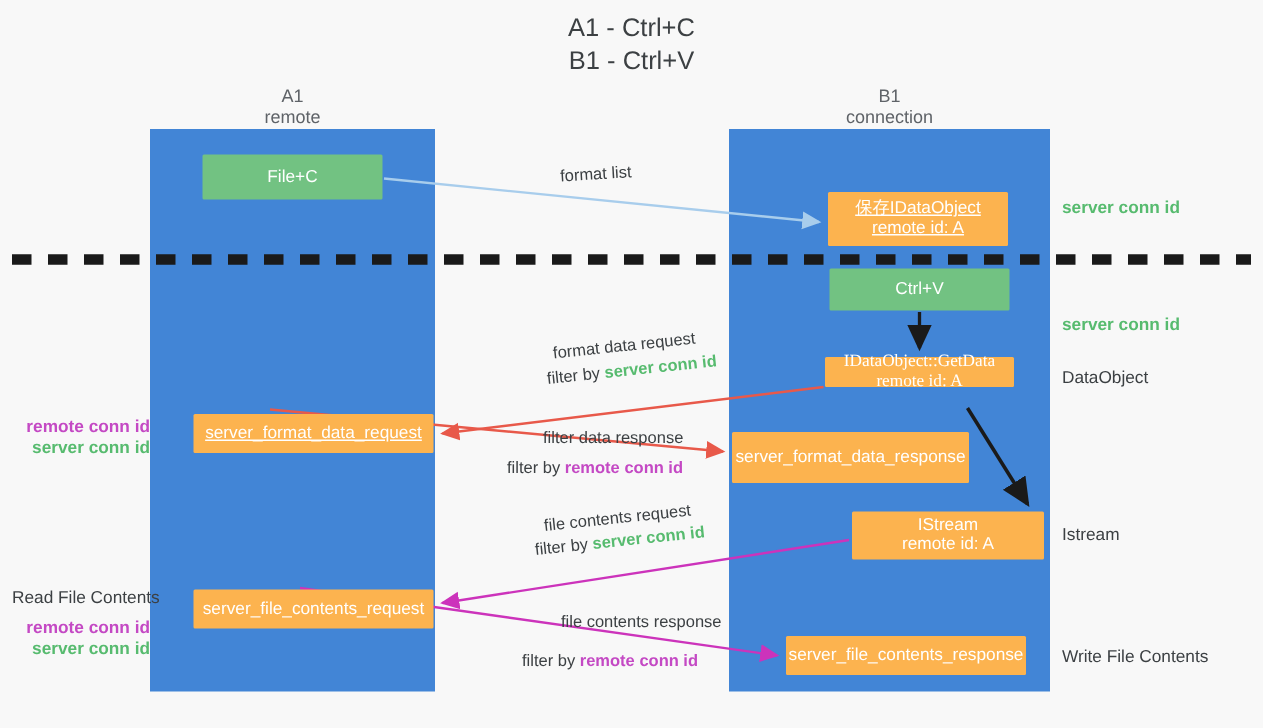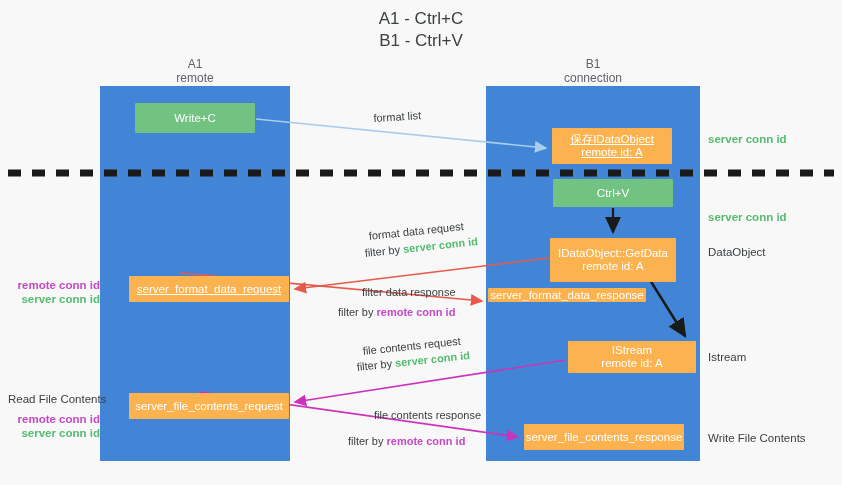--- a/index.html
+++ b/index.html
@@ -36,23 +36,23 @@
     display:flex;flex-direction:column;align-items:center;justify-content:center;
     color:#ffffff;font-size:11.5px;line-height:13px;text-align:center;
     border-radius:1px;
   }
   .green{background:#72c282;}
   .orange{background:#fcb34f;}
 
   .b-ctrlc{left:135px;top:103px;width:120px;height:30px;}
   .b-idataobject{left:552px;top:128px;width:120px;height:36px;text-decoration:underline;}
   .b-ctrlv{left:553px;top:179px;width:120px;height:28px;text-align:right;}
-  .b-getdata{left:550px;top:238px;width:126px;height:44px;}
+  .b-getdata{left:550px;top:238px;width:126px;height:20px;font-family:Liberation Serif, serif;}
   .b-fmt-req{left:129px;top:276px;width:160px;height:26px;text-decoration:underline;}
-  .b-fmt-res{left:488px;top:288px;width:158px;height:14px;}
+  .b-fmt-res{left:488px;top:288px;width:158px;height:34px;}
   .b-istream{left:568px;top:341px;width:128px;height:32px;}
   .b-file-req{left:129px;top:393px;width:160px;height:26px;}
   .b-file-res{left:524px;top:424px;width:160px;height:26px;}
 
   .side-label{
     position:absolute;font-size:11.5px;line-height:14px;color:#3c4043;white-space:nowrap;
   }
   .green-t{color:#57bb6f;font-weight:bold;}
   .magenta-t{color:#c449c4;font-weight:bold;}
 
@@ -129,21 +129,21 @@
     <path d="M549,258 L295,289" stroke="#e8594a" stroke-width="1.6" fill="none" marker-end="url(#ah-red)"></path>
 
     <path d="M180,273 L482,301" stroke="#e8594a" stroke-width="1.6" fill="none" marker-end="url(#ah-red)"></path>
 
     <path d="M566,360 L295,402" stroke="#cc33bb" stroke-width="1.6" fill="none" marker-end="url(#ah-magenta)"></path>
 
     <path d="M200,392 L518,437" stroke="#cc33bb" stroke-width="1.6" fill="none" marker-end="url(#ah-magenta)"></path>
   </svg>
 
   <div class="box green b-ctrlc">
-    <span>Write+C</span>
+    <span>File+C</span>
   </div>
 
   <div class="box orange b-idataobject">
     <span>保存IDataObject</span>
     <span>remote id: A</span>
   </div>
 
   <div class="box green b-ctrlv">
     <span>Ctrl+V</span>
   </div>

